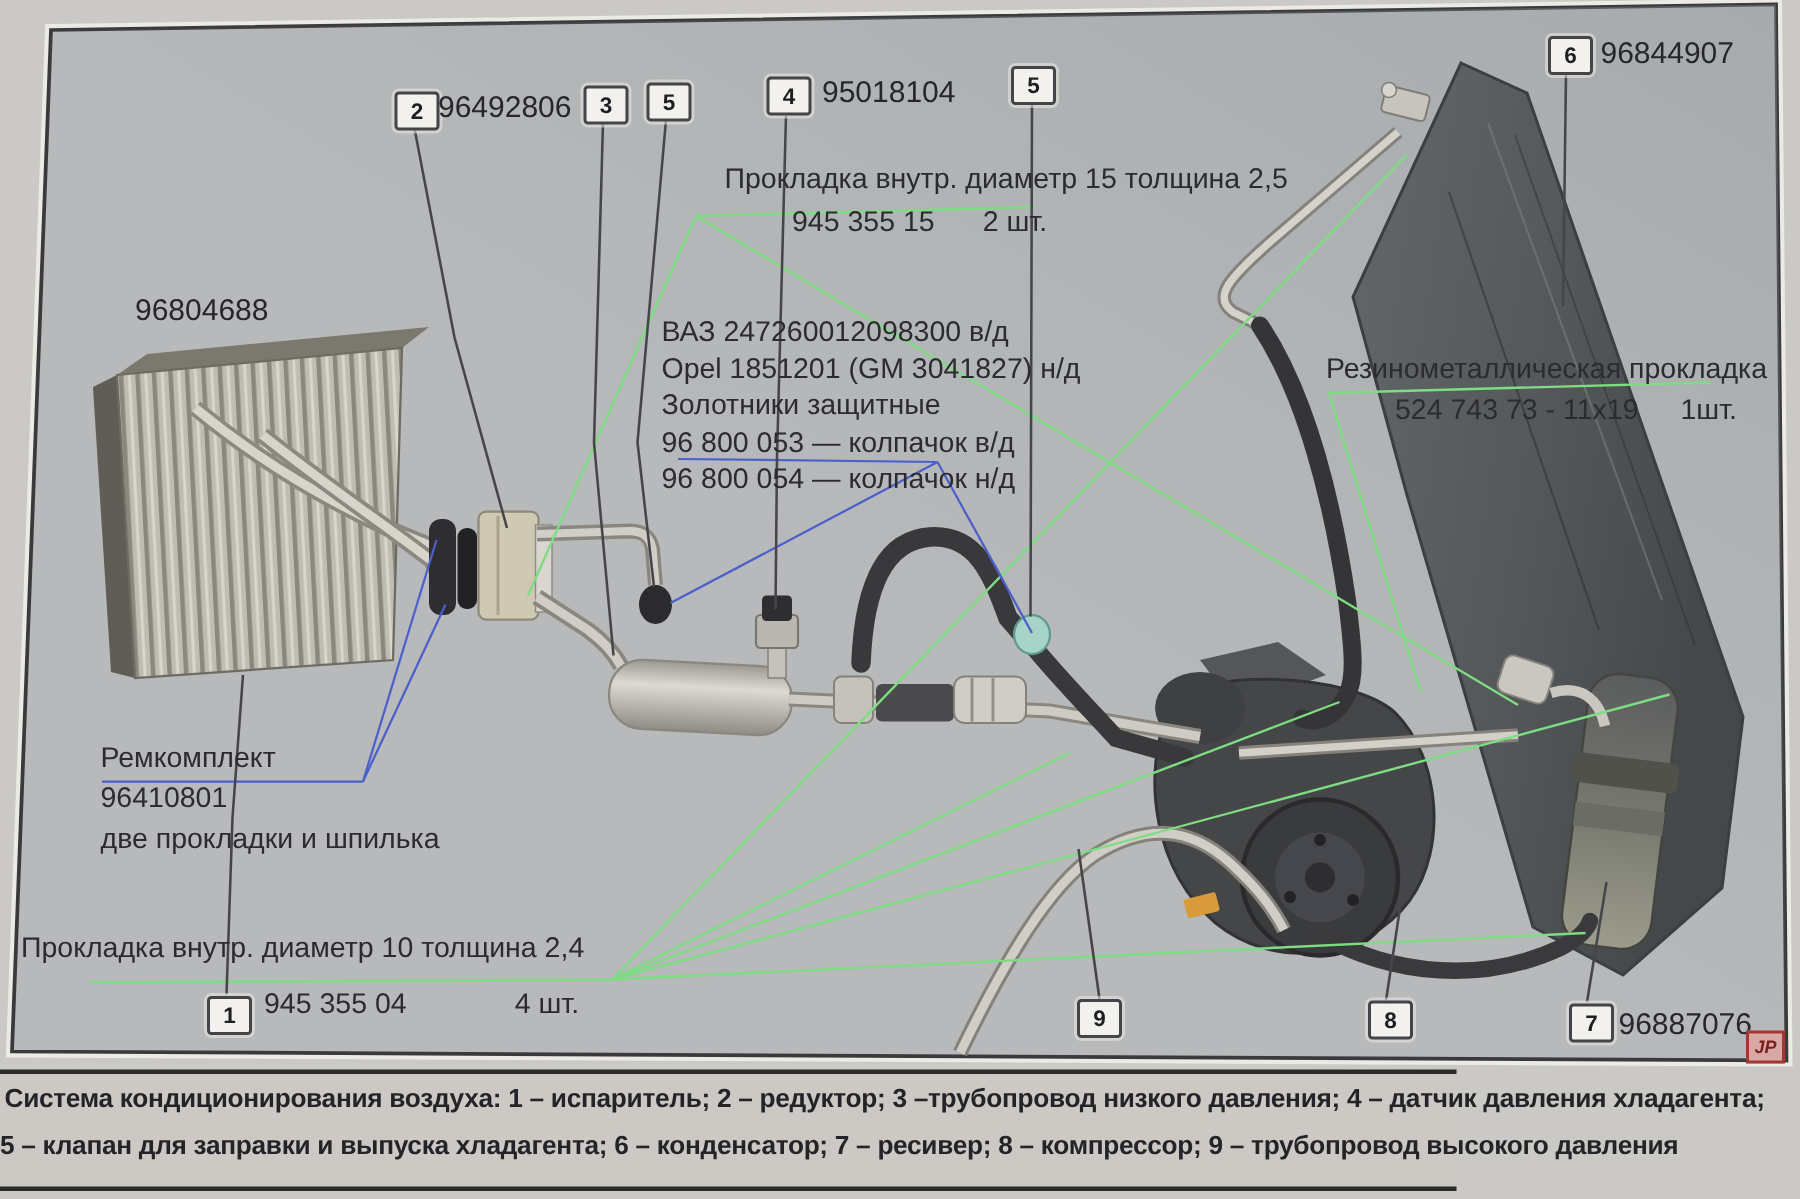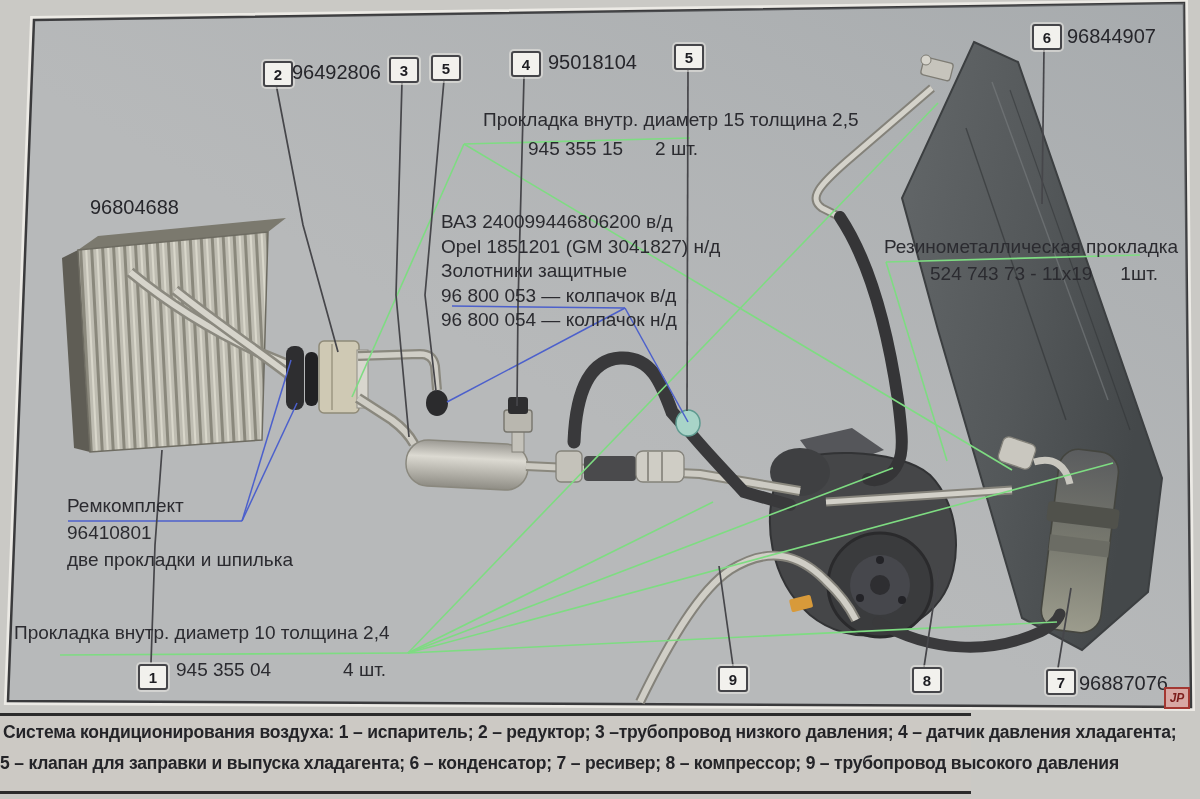--- a/index.html
+++ b/index.html
@@ -199,21 +199,21 @@
   <div class="num-label" style="left:1067px;top:25px">96844907</div>
   <div class="num-label" style="left:1079px;top:672px">96887076</div>
 
   <div class="txt" style="left:483px;top:108px">Прокладка внутр. диаметр 15 толщина 2,5</div>
   <div class="txt row" style="left:528px;top:137px;gap:32px">
     <span>945 355 15</span>
     <span>2 шт.</span>
   </div>
 
   <div class="txt" style="left:441px;top:210px;line-height:24.5px">
-    <div>ВАЗ 240099446806200  в/д</div>
+    <div>ВАЗ 247260012098300  в/д</div>
     <div>Opel 1851201 (GM 3041827) н/д</div>
     <div>Золотники защитные</div>
     <div>96 800 053 — колпачок в/д</div>
     <div>96 800 054 — колпачок н/д</div>
   </div>
 
   <div class="txt" style="left:884px;top:235px">Резинометаллическая прокладка</div>
   <div class="txt row" style="left:930px;top:262px;gap:28px">
     <span>524 743 73 - 11x19</span>
     <span>1шт.</span>

